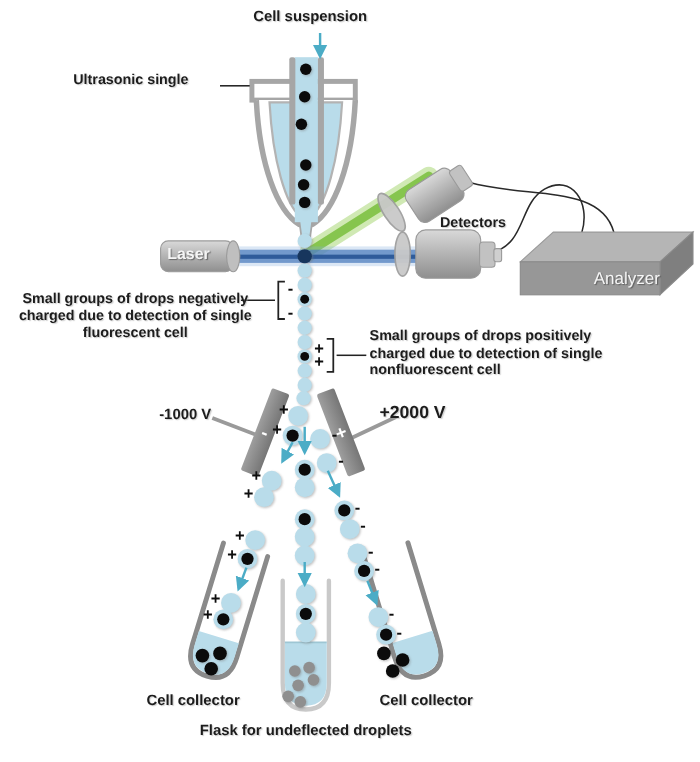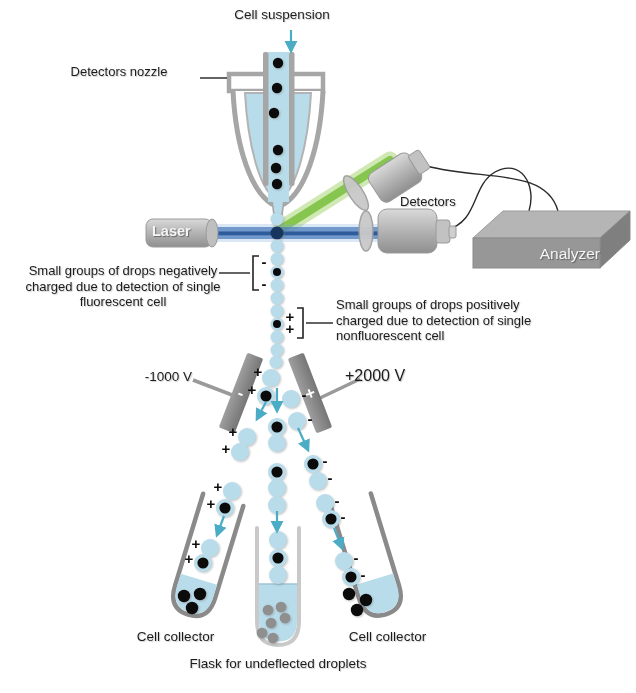--- a/index.html
+++ b/index.html
@@ -1,19 +1,19 @@
 <!DOCTYPE html>
 <html><head>
 <meta charset="utf-8">
 <style>
   html,body{margin:0;padding:0;background:#ffffff;}
   #stage{position:relative;width:636px;height:693px;background:#ffffff;overflow:hidden;
          font-family:"Liberation Sans",sans-serif;}
   #diagram{position:absolute;left:0;top:0;}
-  .lbl{position:absolute;color:#1c1c1c;font-size:13px;font-weight:400;line-height:15.5px;
+  .lbl{position:absolute;color:#1c1c1c;font-size:13px;font-weight:700;line-height:15.5px;
        text-shadow:1px 1px 1px rgba(170,170,170,.55);}
   .lbl.center{text-align:center;}
   .lbl.right{text-align:right;}
   .lbl.white{color:#f5f5f5;text-shadow:1px 1px 1px rgba(60,60,60,.6);}
   #layer-droplets,#layer-cells{filter:drop-shadow(1.5px 1.5px 1px rgba(120,120,120,.45));}
   #layer-signs text{font-family:"Liberation Sans",sans-serif;font-weight:700;font-size:15px;fill:#0d0d0d;}
   .plate-sign{font-family:"Liberation Sans",sans-serif;font-weight:700;font-size:17px;fill:#ffffff;}
 </style>
 </head>
 <body>
@@ -218,21 +218,21 @@
         <text x="356" y="563" text-anchor="middle">-</text>
         <text x="363" y="580" text-anchor="middle">-</text>
         <text x="264" y="267" text-anchor="middle">-</text>
         <text x="264" y="289" text-anchor="middle">-</text>
       </g>
   </svg>
 
   <div class="lbl center" style="left:222px;top:7px;width:120px;font-size:13.5px;">Cell suspension</div>
 
   <div class="lbl center" style="left:28px;top:64px;width:182px;">
-    <div>Detectors nozzle</div>
+    <div>Ultrasonic single</div>
   </div>
 
   <div class="lbl white" style="left:152px;top:224px;width:60px;font-size:14.5px;font-weight:700;">Laser</div>
 
   <div class="lbl" style="left:400px;top:194px;width:90px;">Detectors</div>
 
   <div class="lbl white center" style="left:473px;top:246px;width:127px;font-size:15.5px;font-weight:400;text-align:right;">Analyzer</div>
 
   <div class="lbl center" style="left:8px;top:263px;width:230px;">
     <div>Small groups of drops negatively</div>

